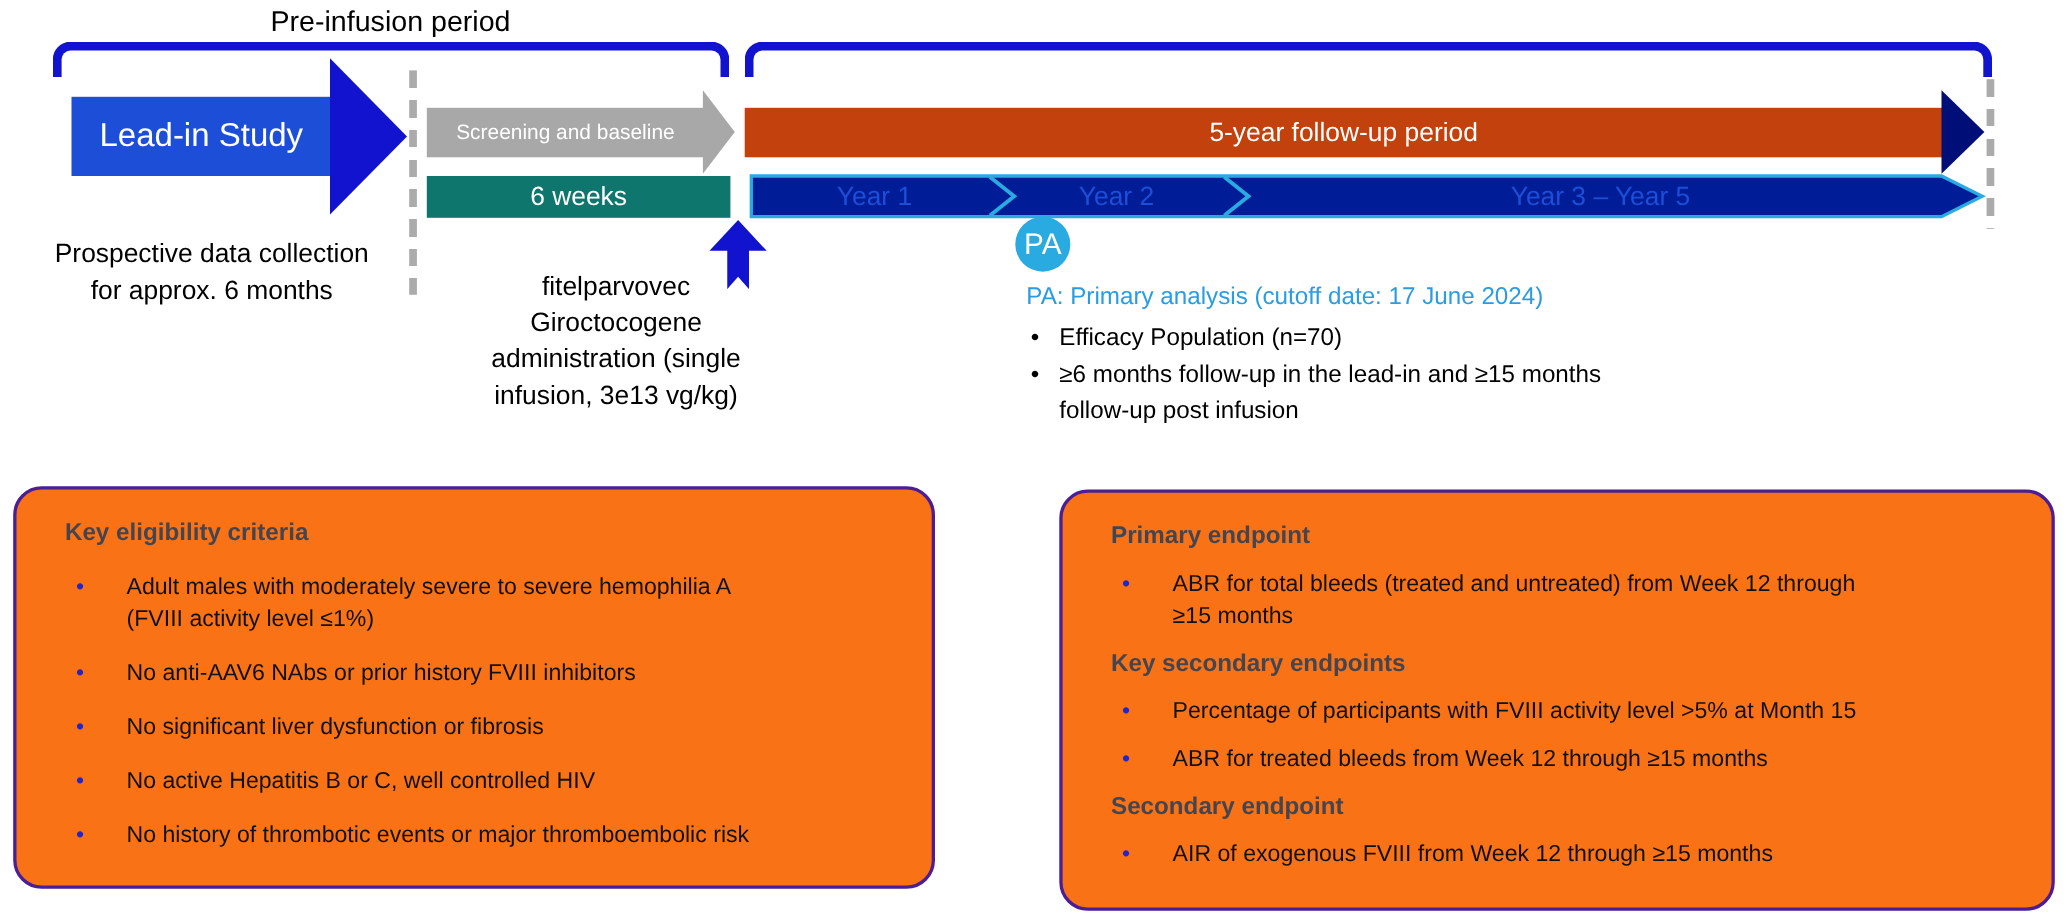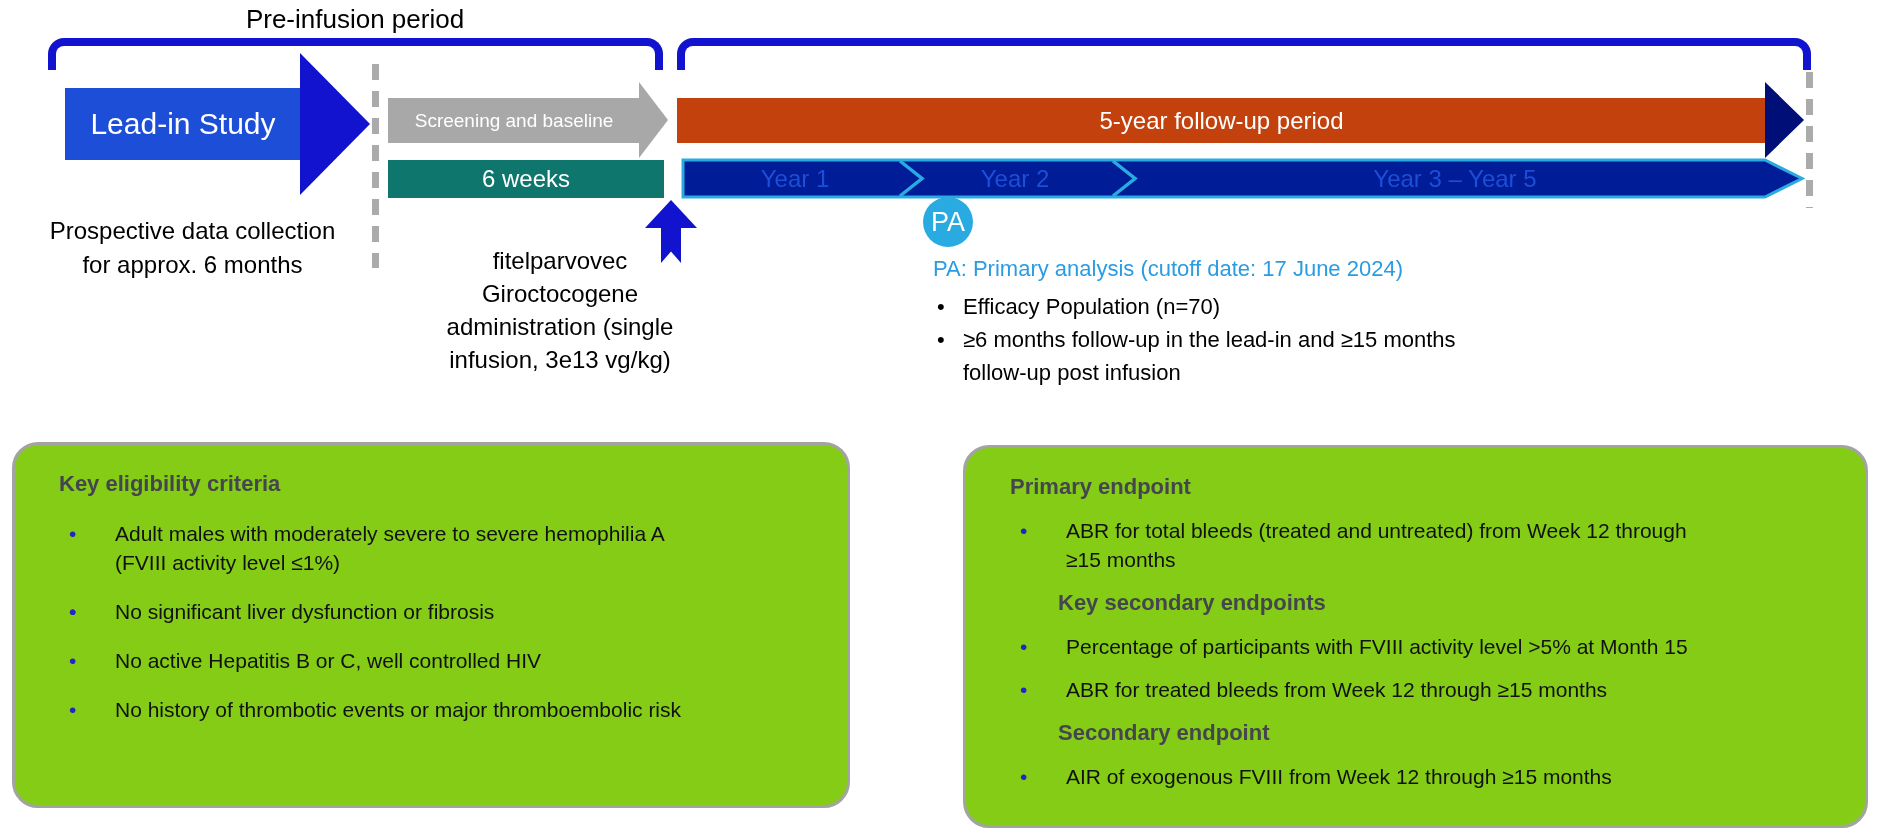--- a/index.html
+++ b/index.html
@@ -82,30 +82,30 @@
     display: flex; align-items: center; justify-content: center; }
   .pa-caption { left: 933px; top: 256px; width: 650px; font-size: 22px; color: #2A9CE1; }
   .pa-bullets { left: 933px; top: 290px; width: 600px; font-size: 22px; color: #000000; }
   .pa-bullet { position: relative; padding-left: 30px; line-height: 33px; }
   .pa-bullet .dot { position: absolute; left: 4px; }
 
   .multiline { white-space: pre-line; }
 
   
   .info-box {
-    background: #84cc16;
-    border: 3px solid #a3a3a3;
+    background: #f97316;
+    border: 3px solid #4c1d95;
     border-radius: 26px;
     padding: 24px 30px 18px 44px;
   }
   .box-eligibility { left: 12px; top: 442px; width: 838px; height: 366px; }
   .box-endpoints  { left: 963px; top: 445px; width: 905px; height: 383px; }
   .box-title { font-size: 22px; font-weight: bold; color: #45454F; line-height: 30px; margin-bottom: 20px; }
   .box-endpoints .box-title { margin-bottom: 14px; }
-  .box-title.mt { margin-top: 10px; margin-left: 48px; }
+  .box-title.mt { margin-top: 10px; }
   .box-bullet { position: relative; padding-left: 56px; font-size: 21px; color: #111111;
     line-height: 29px; margin-bottom: 20px; }
   .box-endpoints .box-bullet { margin-bottom: 14px; }
   .box-bullet .dot { position: absolute; left: 10px; color: #2424C8; }
 </style>
 </head>
 <body>
 
 <div class="canvas">
 
@@ -179,20 +179,21 @@
 
   <div class="abs info-box box-eligibility">
     <div class="box-title">Key eligibility criteria</div>
     <div class="box-bullet">
       <span class="dot">•</span>
       <span class="multiline">Adult males with moderately severe to severe hemophilia A
 (FVIII activity level ≤1%)</span>
     </div>
     <div class="box-bullet">
       <span class="dot">•</span>
+      <span>No anti-AAV6 NAbs or prior history FVIII inhibitors</span>
     </div>
     <div class="box-bullet">
       <span class="dot">•</span>
       <span>No significant liver dysfunction or fibrosis</span>
     </div>
     <div class="box-bullet">
       <span class="dot">•</span>
       <span>No active Hepatitis B or C, well controlled HIV</span>
     </div>
     <div class="box-bullet">

